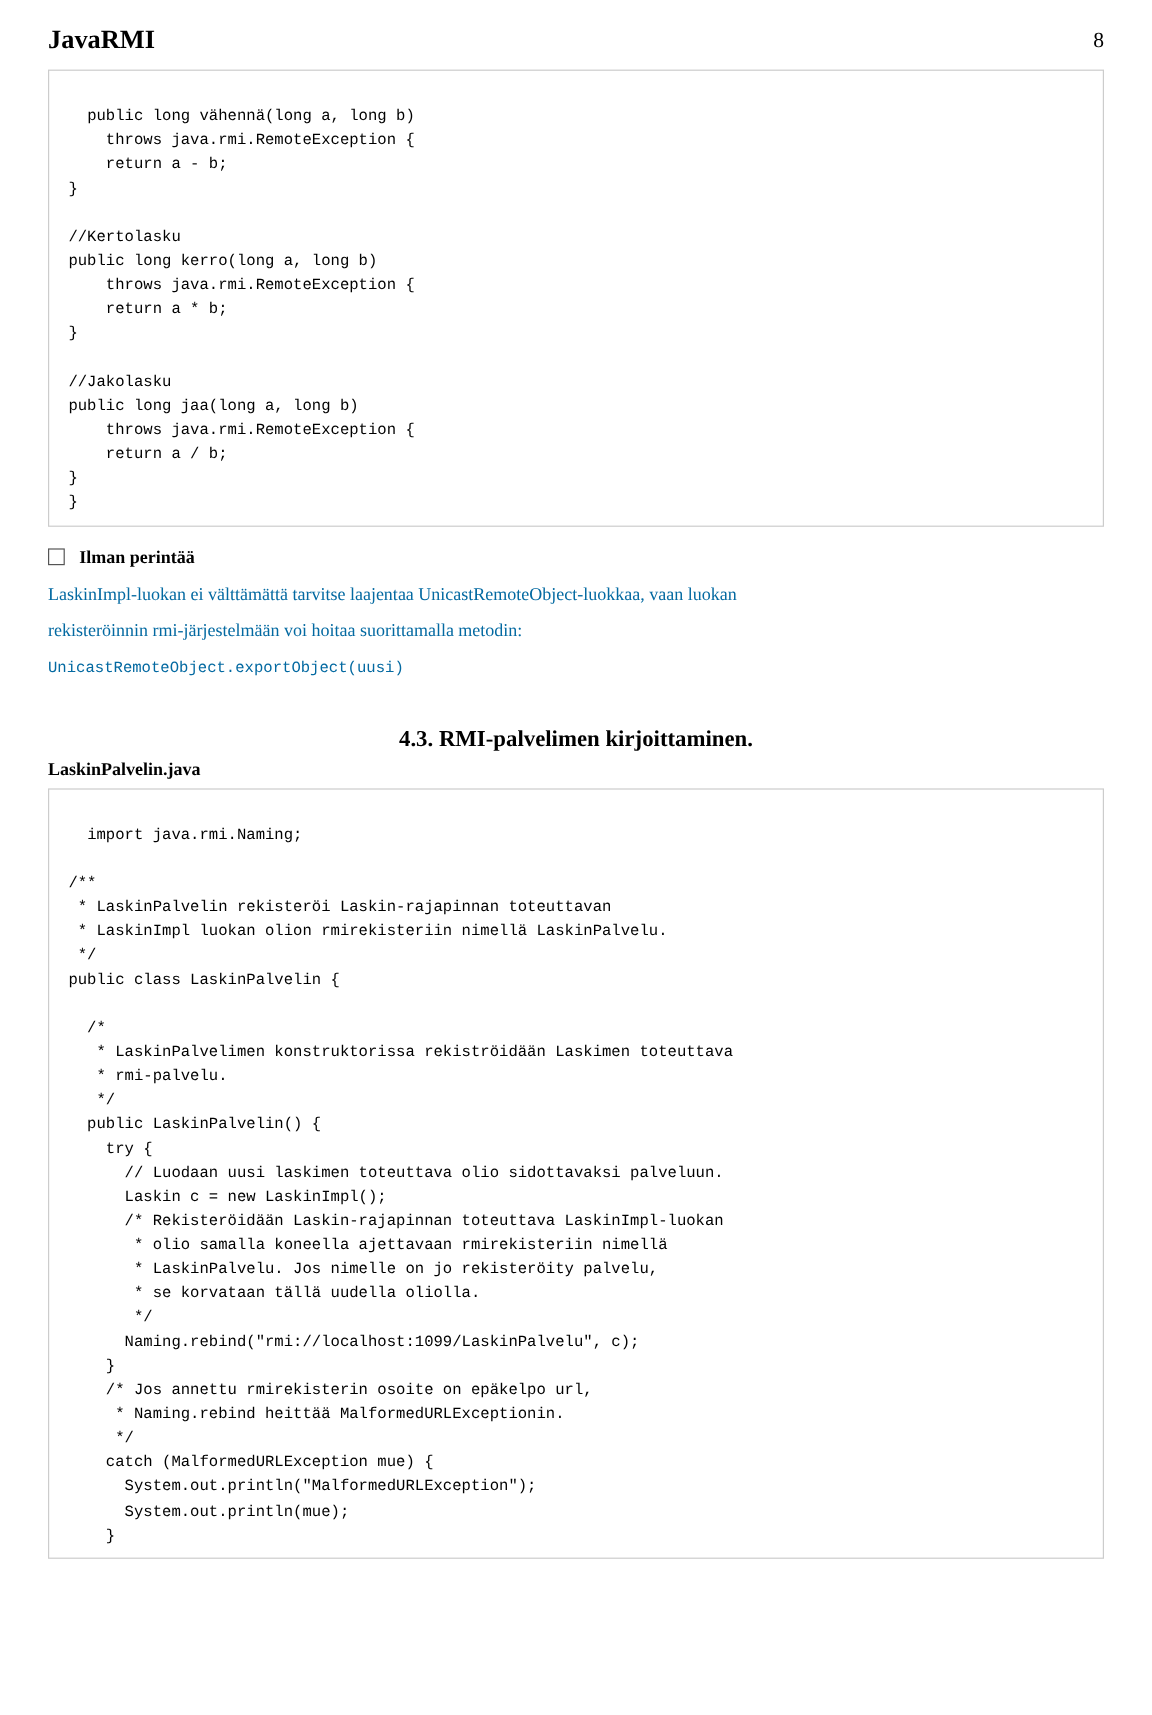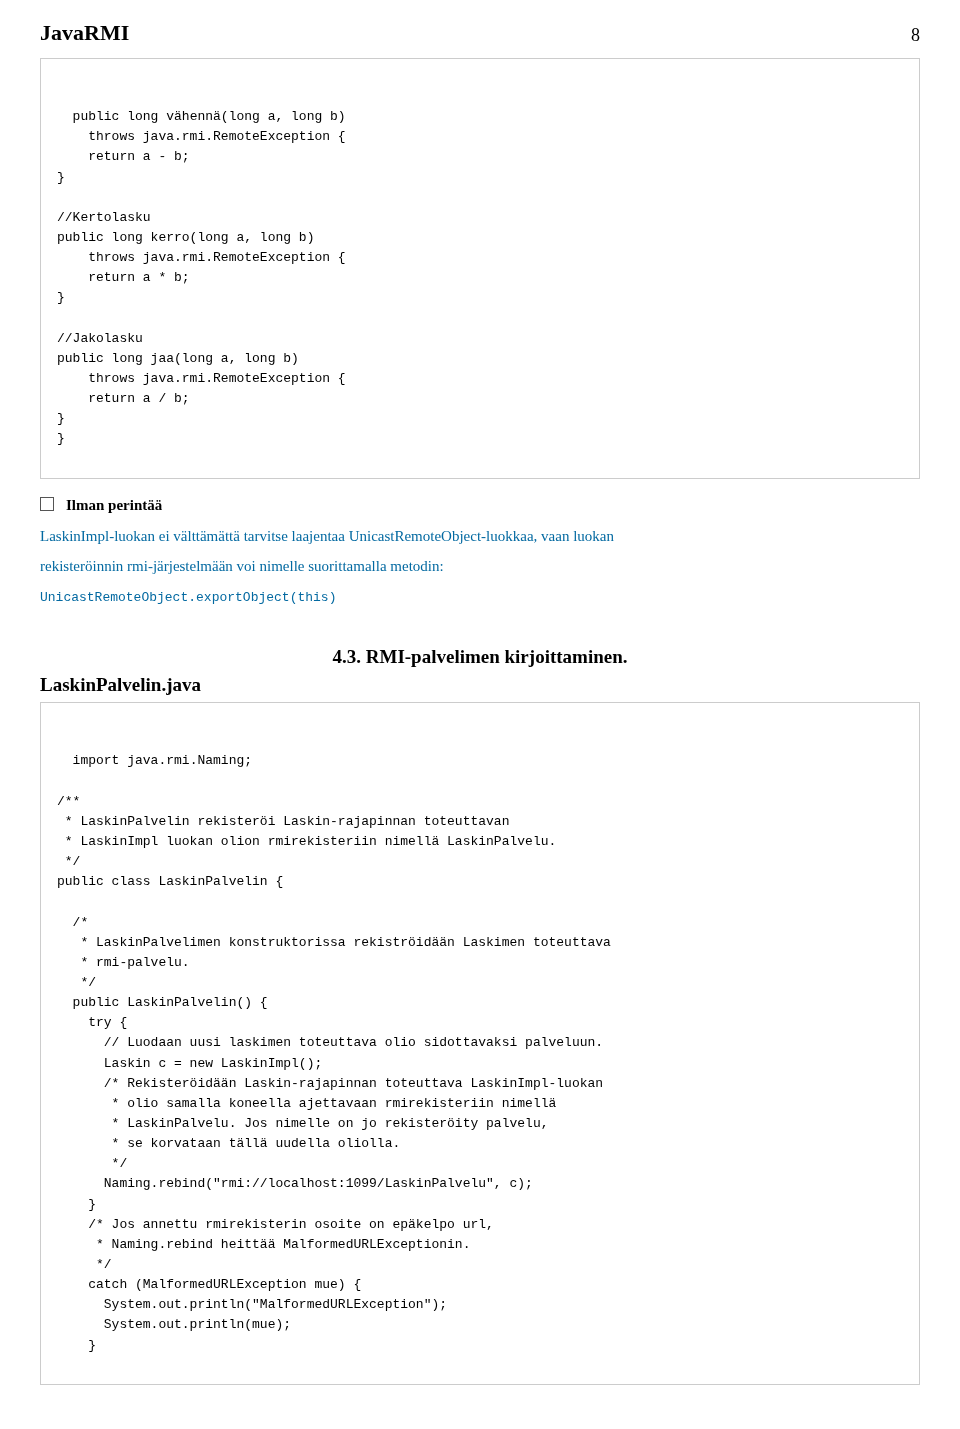--- a/index.html
+++ b/index.html
@@ -13,39 +13,39 @@
       font-family: Georgia, 'Times New Roman', serif;
       color: #000000;
       width: 960px;
       min-height: 1429px;
       padding: 20px 40px;
     }
 
     .page-header {
       display: flex;
       justify-content: space-between;
-      align-items: flex-end;
+      align-items: center;
       margin-bottom: 12px;
     }
 
     .page-title {
       font-size: 22px;
       font-weight: bold;
       font-family: Georgia, serif;
     }
 
     .page-number {
       font-size: 18px;
       font-family: Georgia, serif;
     }
 
     .code-block {
       background: #ffffff;
       border: 1px solid #cccccc;
-      padding: 28px 16px;
+      padding: 8px 16px;
       font-family: 'Courier New', Courier, monospace;
       font-size: 13px;
       line-height: 1.55;
       white-space: pre;
       margin-bottom: 18px;
       color: #000000;
     }
 
     .section-heading {
       font-size: 15px;
@@ -83,21 +83,21 @@
 
     .chapter-heading {
       font-size: 19px;
       font-weight: bold;
       font-family: Georgia, serif;
       text-align: center;
       margin: 38px 0 6px 0;
     }
 
     .file-label {
-      font-size: 19px;
+      font-size: 15px;
       font-family: Georgia, serif;
       font-weight: bold;
       margin-bottom: 6px;
     }
   </style>
 </head>
 <body>
 
 <div class="page-header">
   <span class="page-title">JavaRMI</span>
@@ -123,23 +123,23 @@
 }
 }</span>
 </div>
 
 <div style="margin-bottom: 20px;">
   <div class="section-heading">
     <span class="checkbox-icon"></span>
     <span>Ilman perintää</span>
   </div>
   <p class="body-text">LaskinImpl-luokan ei välttämättä tarvitse laajentaa UnicastRemoteObject-luokkaa, vaan luokan</p>
-  <p class="body-text">rekisteröinnin rmi-järjestelmään voi nimelle suorittamalla metodin:</p>
+  <p class="body-text">rekisteröinnin rmi-järjestelmään voi hoitaa suorittamalla metodin:</p>
   <p class="body-text">
-    <span class="inline-code">UnicastRemoteObject.exportObject(this)</span>
+    <span class="inline-code">UnicastRemoteObject.exportObject(uusi)</span>
   </p>
 </div>
 
 <div class="chapter-heading">4.3. RMI-palvelimen kirjoittaminen.</div>
 
 <div class="file-label">LaskinPalvelin.java</div>
 
 <div class="code-block">
   <span>import java.rmi.Naming;
 

